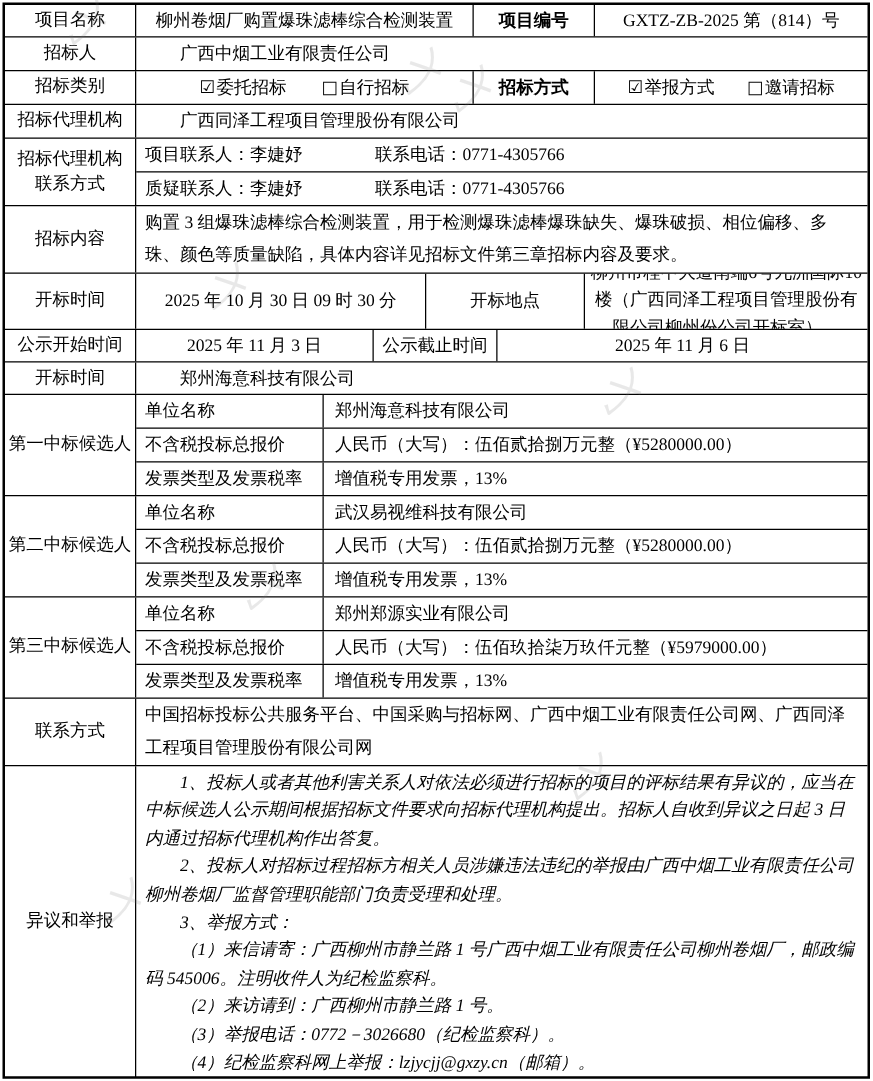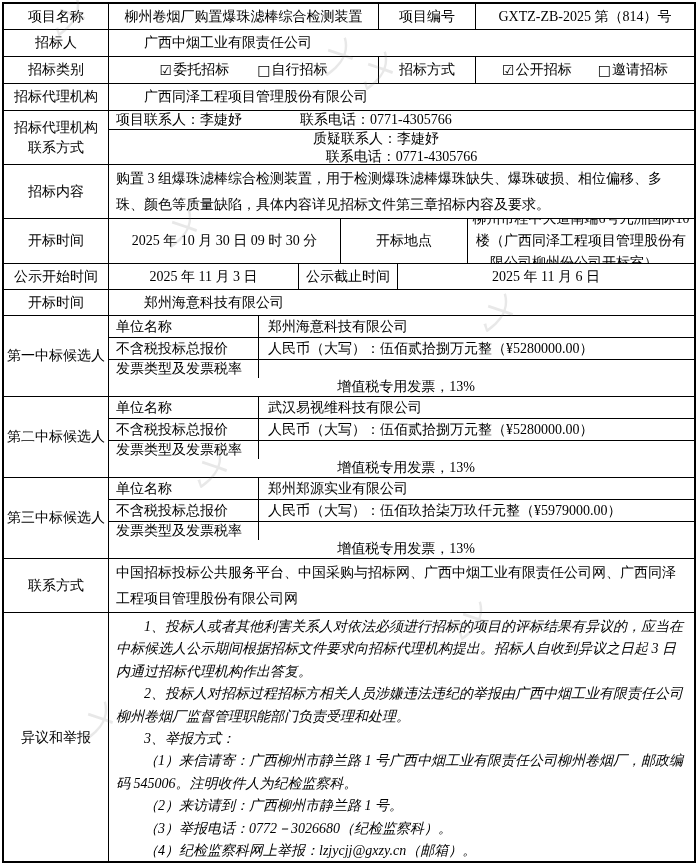--- a/index.html
+++ b/index.html
@@ -8,32 +8,32 @@
   .table{position:absolute;left:2px;top:2px;width:694px;height:861px;
          border:2px solid #000;box-sizing:border-box;display:flex;flex-direction:column;background:transparent;}
   .tr{display:flex;border-bottom:1px solid #000;box-sizing:border-box;flex-shrink:0;}
   .tr:last-child{border-bottom:none;flex:1;}
   .h26{height:26px}.h27{height:27px}.h45{height:45px}.h54{height:54px}.h81{height:81px}
   .td{border-right:1px solid #000;box-sizing:border-box;display:flex;align-items:center;overflow:hidden;}
   .td:last-child{border-right:none;}
   .label{width:105px;flex-shrink:0;justify-content:center;text-align:center;flex-direction:column;line-height:20px;}
   .mid{justify-content:center;text-align:center;}
   .w270{width:270px;flex-shrink:0;}
-  .w97{width:97px;flex-shrink:0;}
+  .w97{width:97px;flex-shrink:0;font-weight:bold;}
   .w232{width:232px;flex-shrink:0;}
   .w127{width:127px;flex-shrink:0;}
   .w190{width:190px;flex-shrink:0;}
   .w99{width:99px;flex-shrink:0;}
   .flex1{flex:1;}
   .left{padding-left:7px;margin-left:28px;}
   .wrapcell{line-height:26px;display:block;padding:0 7px;align-self:center;}
   .placeval{line-height:22px;text-align:center;padding:0 3px;}
   .group{flex:1;display:flex;flex-direction:column;}
   .sub{display:flex;flex:1;border-bottom:1px solid #000;box-sizing:border-box;align-items:center;}
-  .sub:last-child{border-bottom:none;flex-direction:column;}
+  .sub:last-child{border-bottom:none;}
   .attr{width:150px;flex-shrink:0;border-right:1px solid #000;box-sizing:border-box;
         align-self:stretch;display:flex;align-items:center;padding-left:7px;}
   .val{flex:1;padding-left:9px;}
   .cl{display:inline-block;width:184px;padding-left:7px;}
   .opt{display:inline-flex;align-items:center;}
   .cbx{font-family:"DejaVu Sans",sans-serif;font-size:14px;margin-right:1px;}
   .gap28{gap:28px;}
   .gap26{gap:26px;}
   .paras{flex:1;align-self:stretch;padding:3px 7px 0 7px;display:block;}
   .paras p{margin:0;line-height:22.4px;text-indent:2em;}
@@ -75,21 +75,21 @@
       </span>
       <span class="opt">
         <span class="cbx">□</span>
         <span>自行招标</span>
       </span>
     </div>
     <div class="td mid w97">招标方式</div>
     <div class="td mid flex1 gap26">
       <span class="opt">
         <span class="cbx">☑</span>
-        <span>公开招标</span>
+        <span>举报方式</span>
       </span>
       <span class="opt">
         <span class="cbx">□</span>
         <span>邀请招标</span>
       </span>
     </div>
   </div>
 
   <div class="tr h27">
     <div class="td label">招标代理机构</div>

